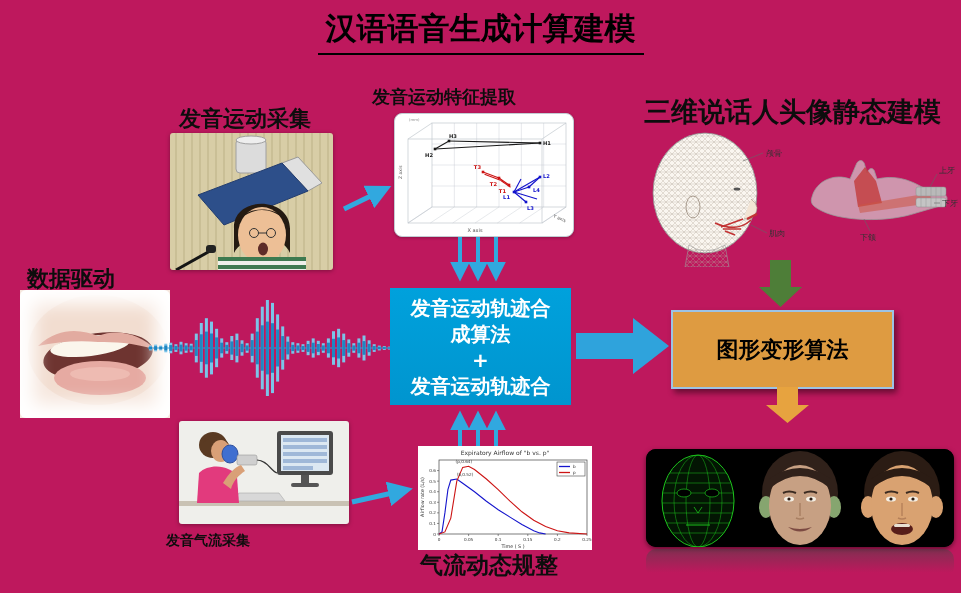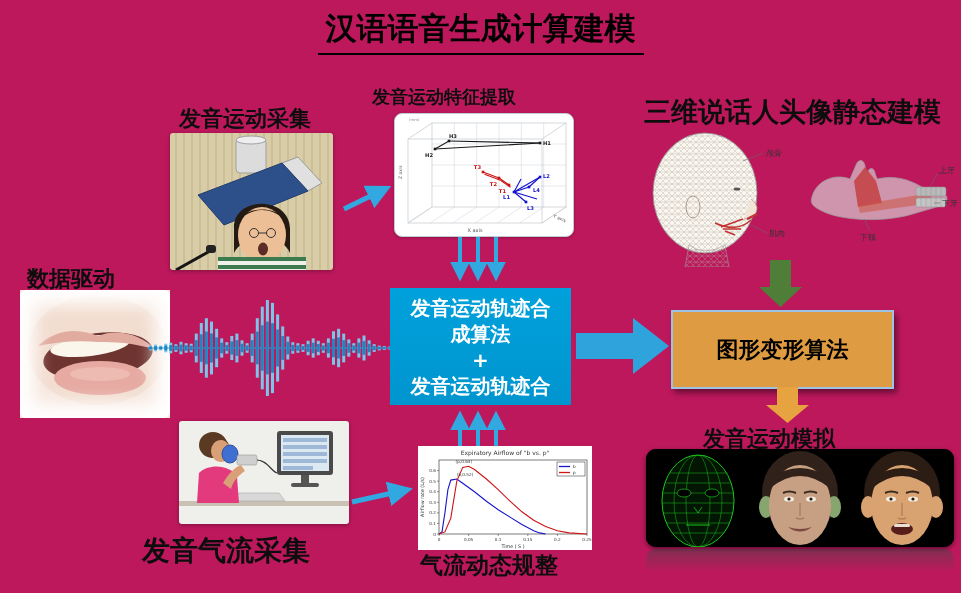--- a/index.html
+++ b/index.html
@@ -37,23 +37,22 @@
 <body>
 
 <div class="canvas">
 
   <div class="title">汉语语音生成计算建模</div>
 
   <div class="lbl" style="left:179px;top:104px;font-size:22px">发音运动采集</div>
   <div class="lbl" style="left:372px;top:85px;font-size:18px">发音运动特征提取</div>
   <div class="lbl" style="left:644px;top:94px;font-size:27px">三维说话人头像静态建模</div>
   <div class="lbl" style="left:27px;top:264px;font-size:22px">数据驱动</div>
-  <div class="lbl" style="left:142px;top:532px;font-size:28px">发音气流采集</div>
+  <div class="lbl" style="left:166px;top:532px;font-size:14px">发音气流采集</div>
   <div class="lbl" style="left:420px;top:550px;font-size:23px">气流动态规整</div>
-  <div class="lbl" style="left:703px;top:424px;font-size:22px">发音运动模拟</div>
 
   <div class="fig photo" style="left:170px;top:133px;width:163px;height:137px">
     <svg width="163" height="137" viewBox="0 0 163 137">
       <defs>
         <pattern id="wallst" width="8" height="8" patternUnits="userSpaceOnUse">
           <rect width="8" height="8" fill="#d8cda6"></rect>
             <rect x="5" width="2" height="8" fill="#cabf96"></rect>
         </pattern>
         <pattern id="shirtst" width="8" height="8" patternUnits="userSpaceOnUse">
           <rect width="8" height="8" fill="#eef0ea"></rect>

